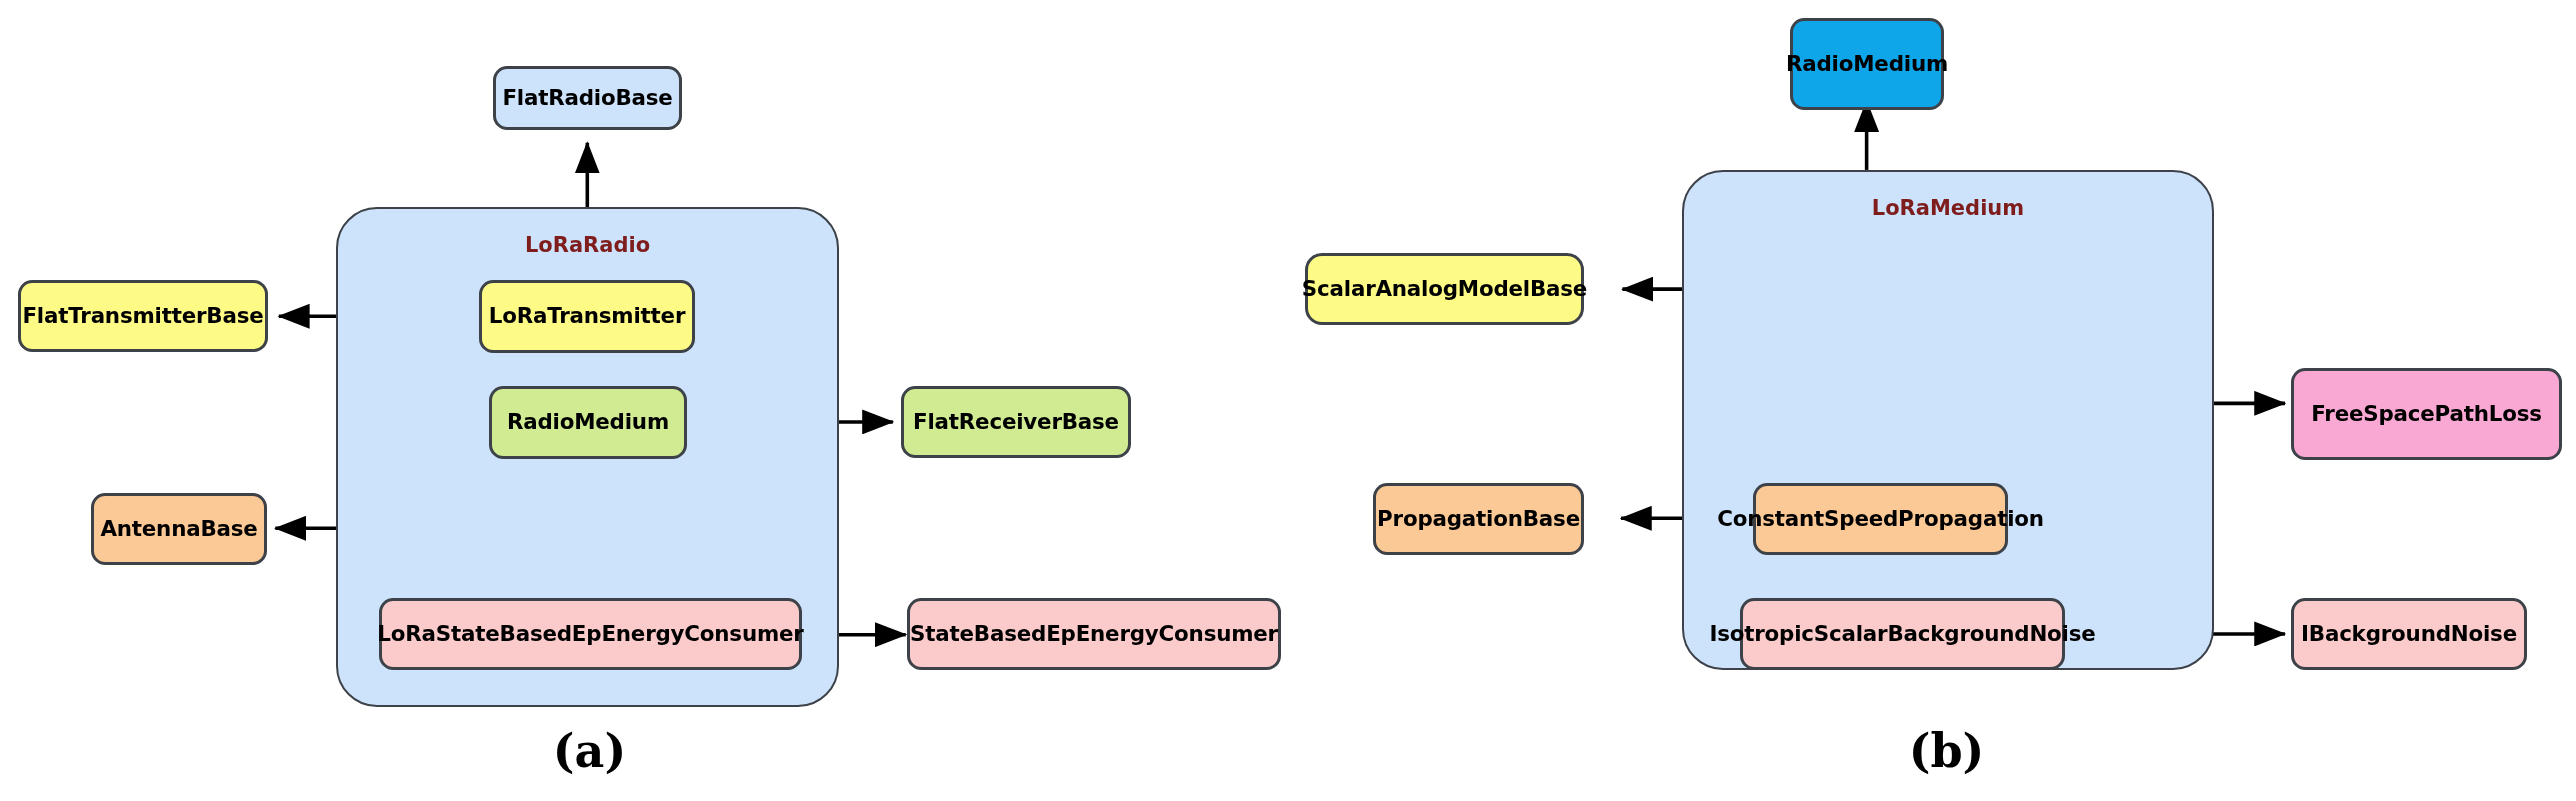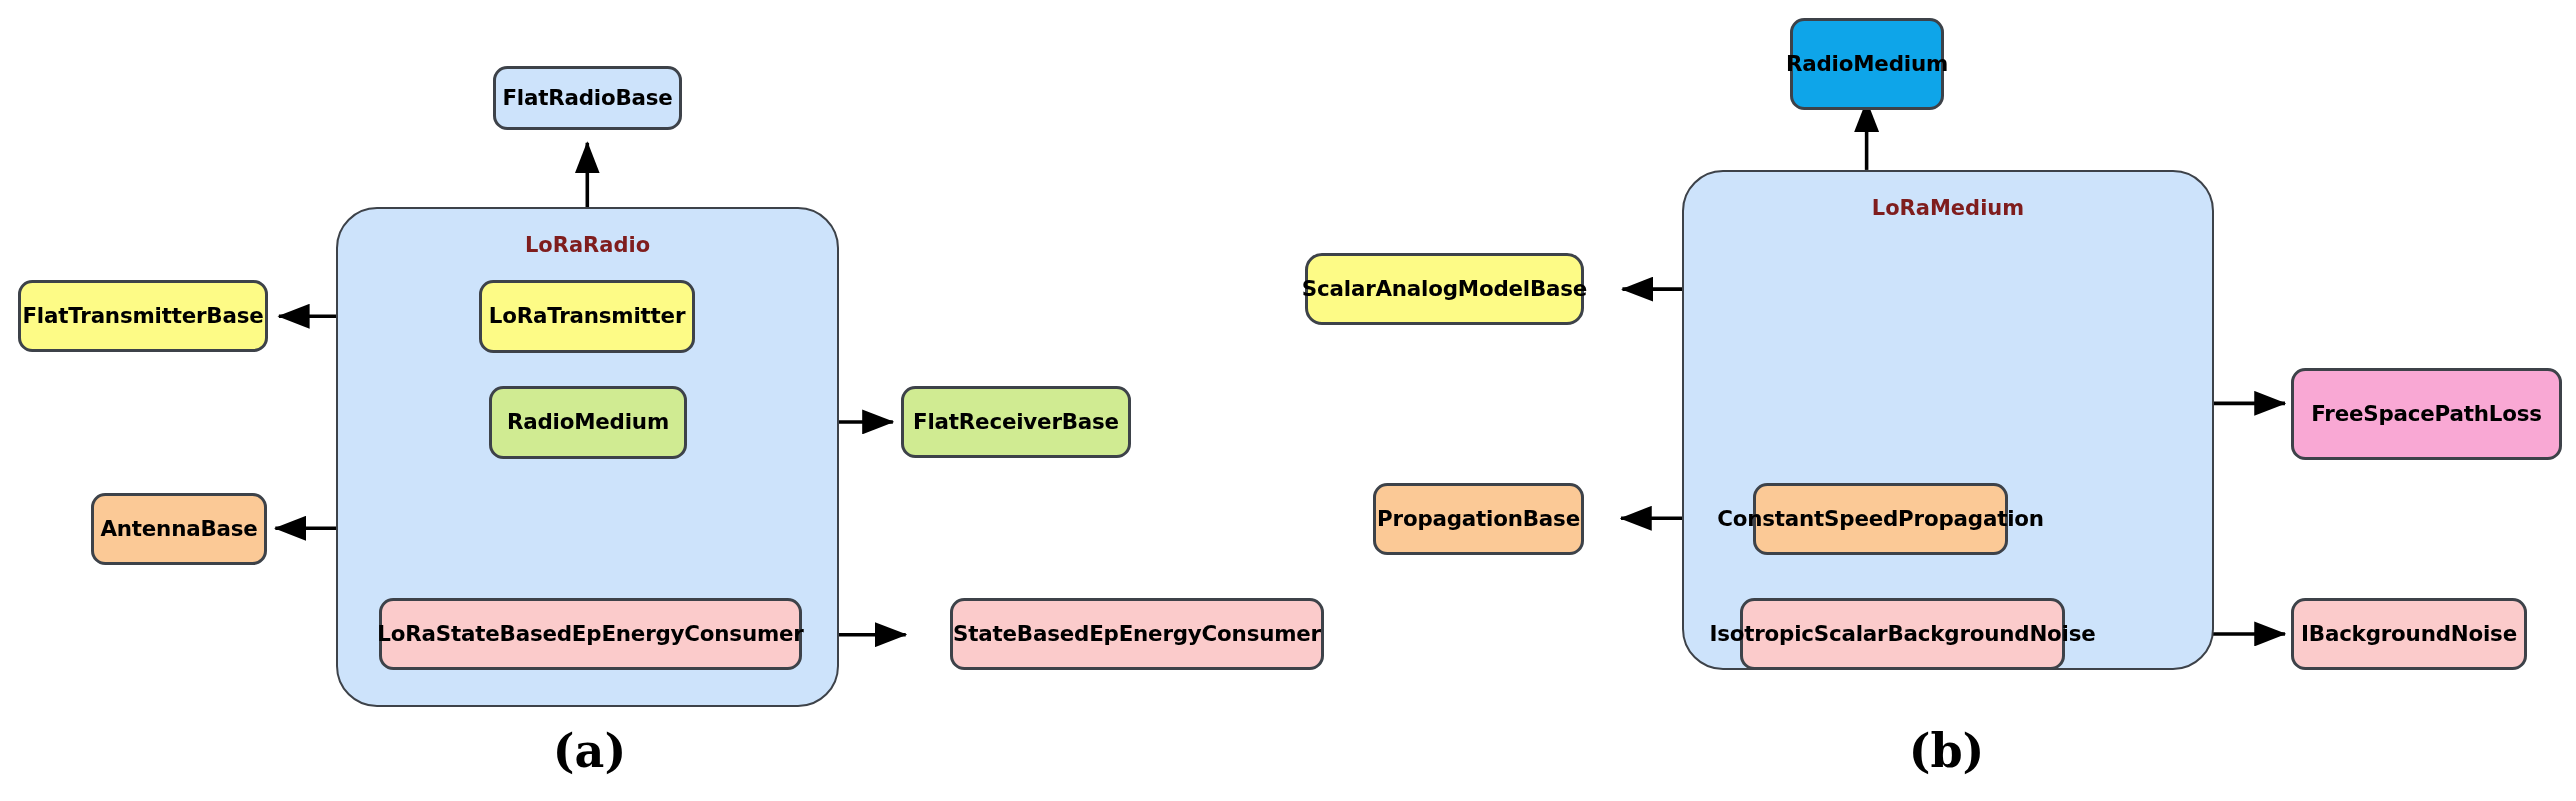--- a/index.html
+++ b/index.html
@@ -127,21 +127,21 @@
   </div>
 
   <div class="node" style="left:901px; top:386px; width:230px; height:72px; background:#d0eb92;">
     <span>FlatReceiverBase</span>
   </div>
 
   <div class="node" style="left:91px; top:493px; width:176px; height:72px; background:#fbc996;">
     <span>AntennaBase</span>
   </div>
 
-  <div class="node" style="left:907px; top:598px; width:374px; height:72px; background:#fbcbcb;margin-left:43px;">
+  <div class="node" style="left:907px; top:598px; width:374px; height:72px; background:#fbcbcb;">
     <span>StateBasedEpEnergyConsumer</span>
   </div>
 
   <div class="panel-caption" style="left:543px; top:728px; width:93px;">(a)</div>
 
   <div class="node" style="left:1790px; top:18px; width:154px; height:92px; background:#0ea5e9;">
     <span>RadioMedium</span>
   </div>
 
   <div class="container-node" style="left:1682px; top:170px; width:532px; height:500px; background:#cde3fb;">

